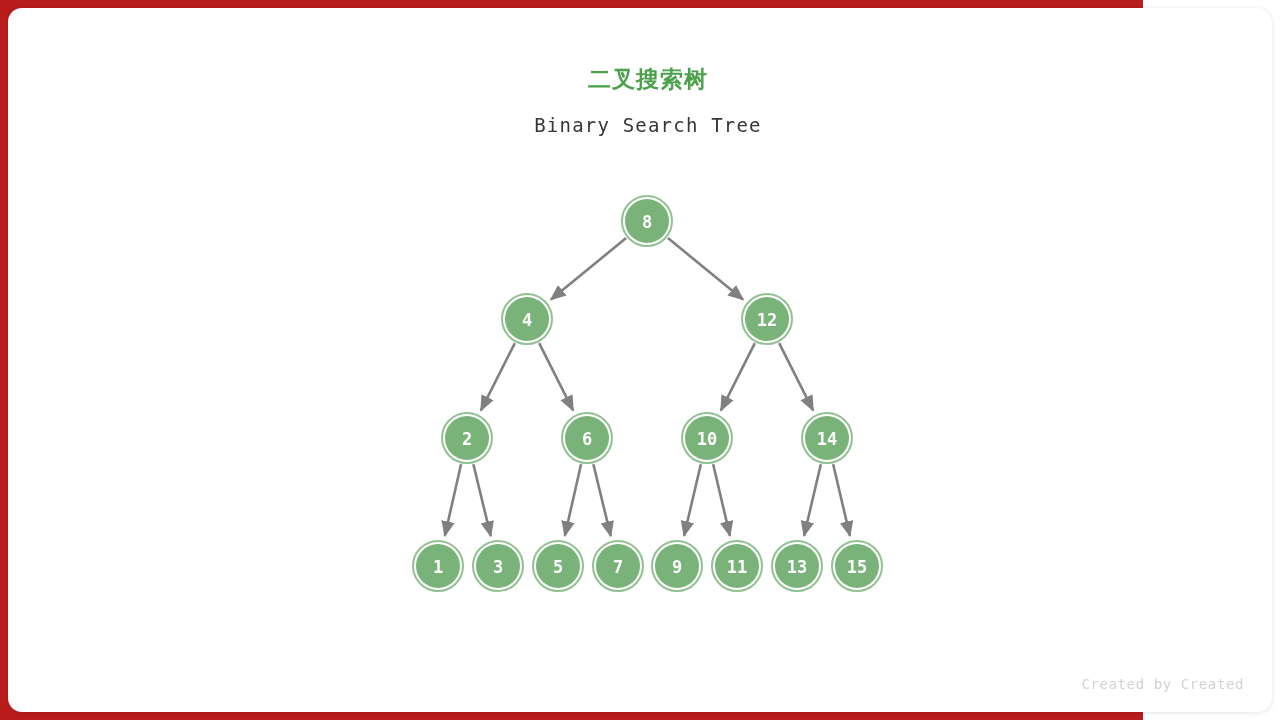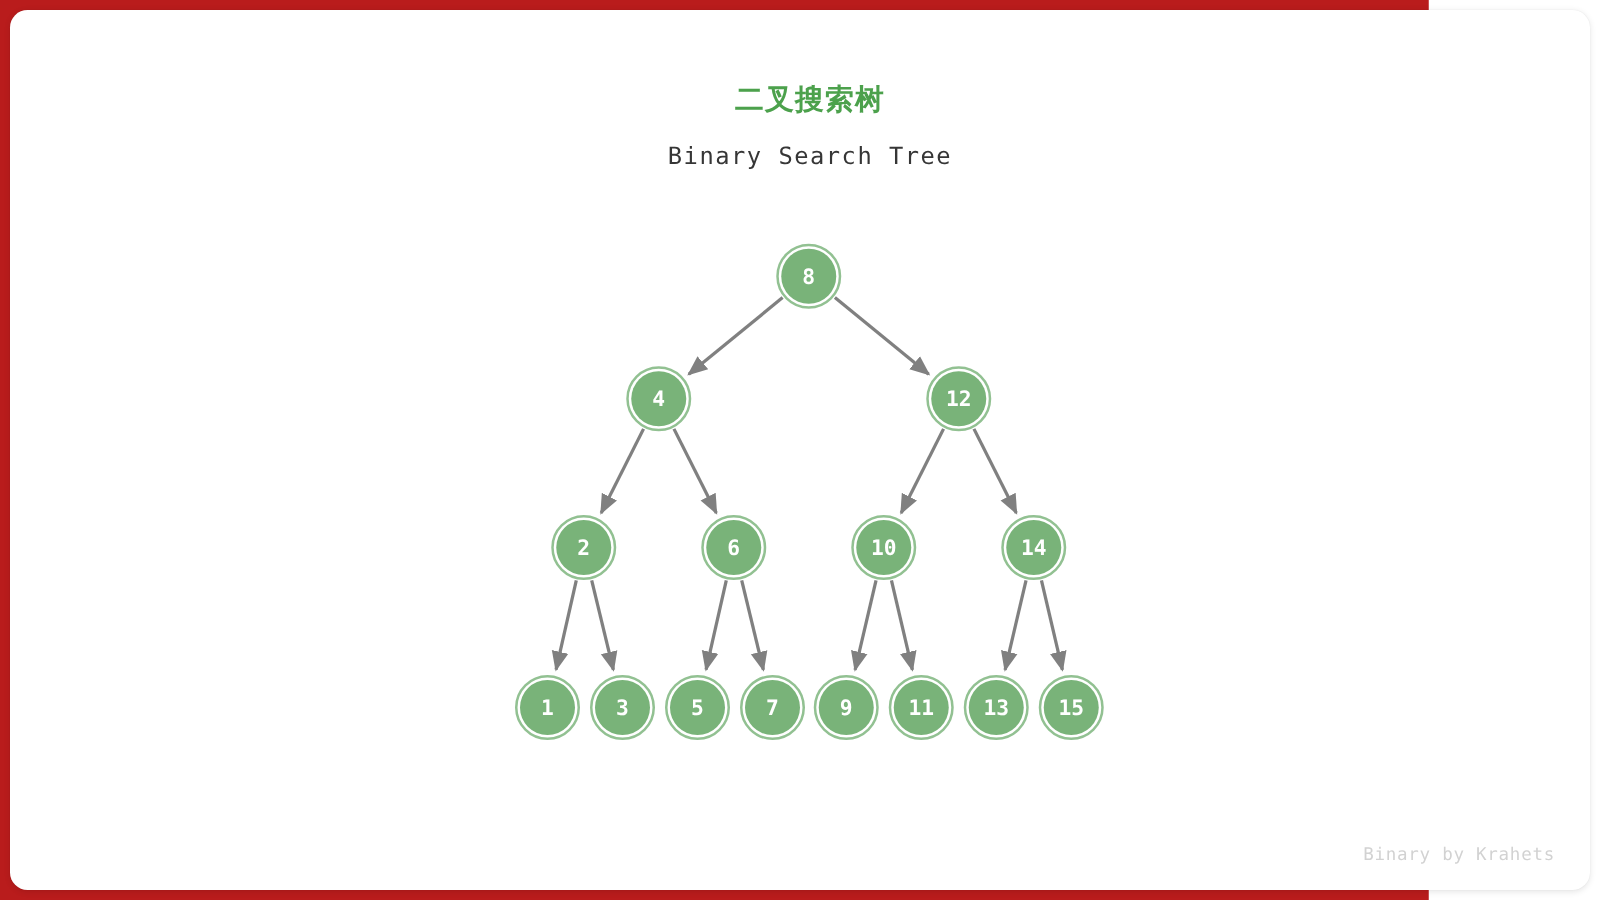--- a/index.html
+++ b/index.html
@@ -185,16 +185,16 @@
             <text x="789" y="559" class="node-label" fill="#ffffff">13</text>
           </g>
           <g>
             <circle cx="849" cy="558" r="25" fill="none" stroke="#92c192" stroke-width="2"></circle>
             <circle cx="849" cy="558" r="22" fill="#79b379"></circle>
             <text x="849" y="559" class="node-label" fill="#ffffff">15</text>
           </g>
         </g>
     </svg>
 
-    <div id="credit">Binary by Krahets</div>
+    <div id="credit">Created by Created</div>
 
   </div>
 </div>
 
 </body></html>

